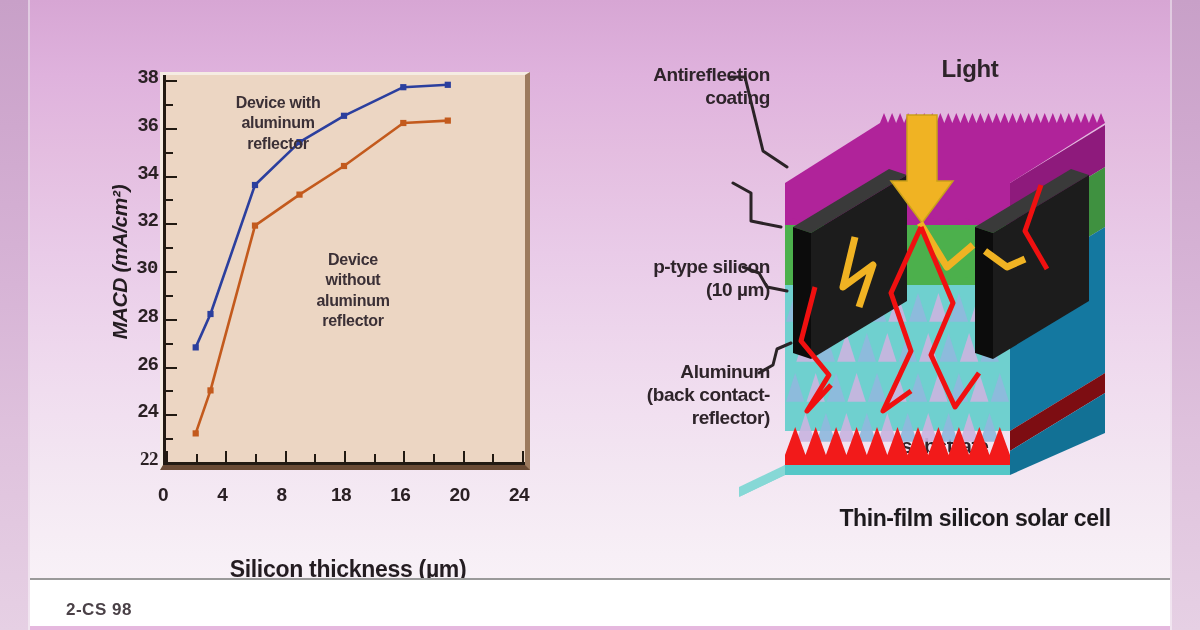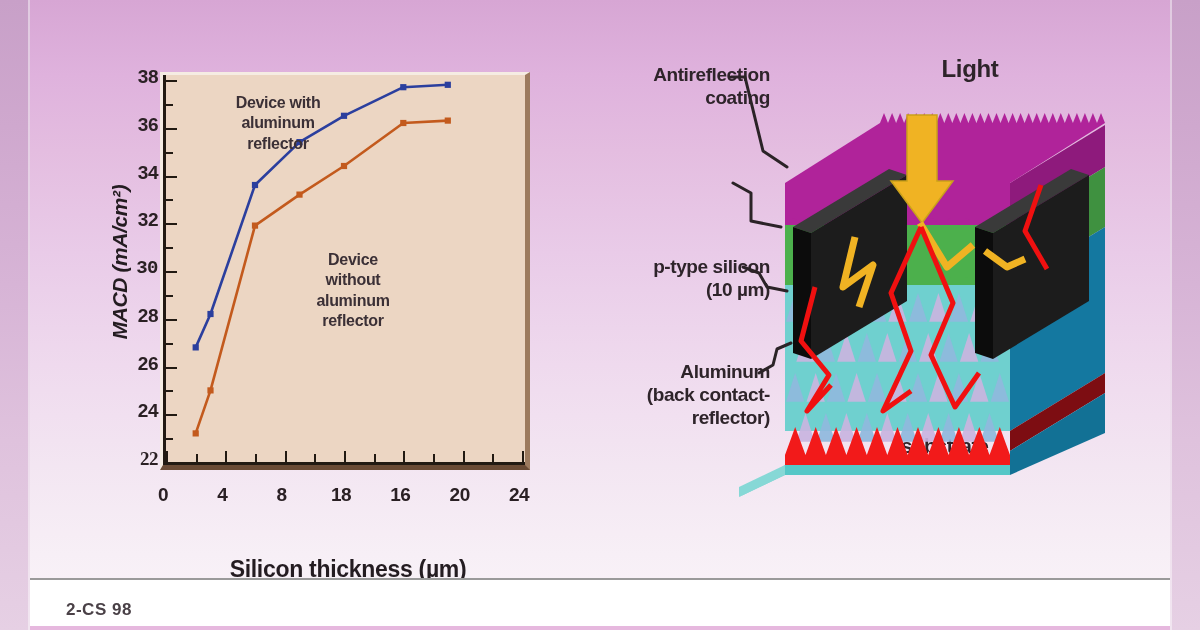--- a/index.html
+++ b/index.html
@@ -350,20 +350,21 @@
         <polyline points="366,172 336,238 356,296 328,356 356,336" fill="none" stroke="#f01010" stroke-width="5" stroke-linejoin="round"></polyline>
         <polyline points="260,232 246,286 274,320 252,356 276,330" fill="none" stroke="#f01010" stroke-width="5" stroke-linejoin="round"></polyline>
         <polyline points="366,172 398,248 376,300 400,352 424,318" fill="none" stroke="#f01010" stroke-width="5" stroke-linejoin="round"></polyline>
         <polyline points="486,130 470,176 492,214" fill="none" stroke="#f01010" stroke-width="5" stroke-linejoin="round"></polyline>
         <polyline points="176,22 190,22 208,96 232,112" fill="none" stroke="#2b2327" stroke-width="3" stroke-linejoin="round" stroke-linecap="round"></polyline>
         <polyline points="178,128 196,138 196,166 226,172" fill="none" stroke="#2b2327" stroke-width="3" stroke-linejoin="round" stroke-linecap="round"></polyline>
         <polyline points="188,212 204,218 212,232 232,236" fill="none" stroke="#2b2327" stroke-width="3" stroke-linejoin="round" stroke-linecap="round"></polyline>
         <polyline points="204,318 218,310 222,294 236,288" fill="none" stroke="#2b2327" stroke-width="3" stroke-linejoin="round" stroke-linecap="round"></polyline>
       </svg>
 
+    <div class="diagram-caption">Thin-film silicon solar cell</div>
   </div>
 
   <div class="footer-box"></div>
   <div class="footer-rule"></div>
   <div class="footer-text">2-CS 98</div>
   <div class="footer-accent"></div>
 
 </div>
 
 </body></html>

